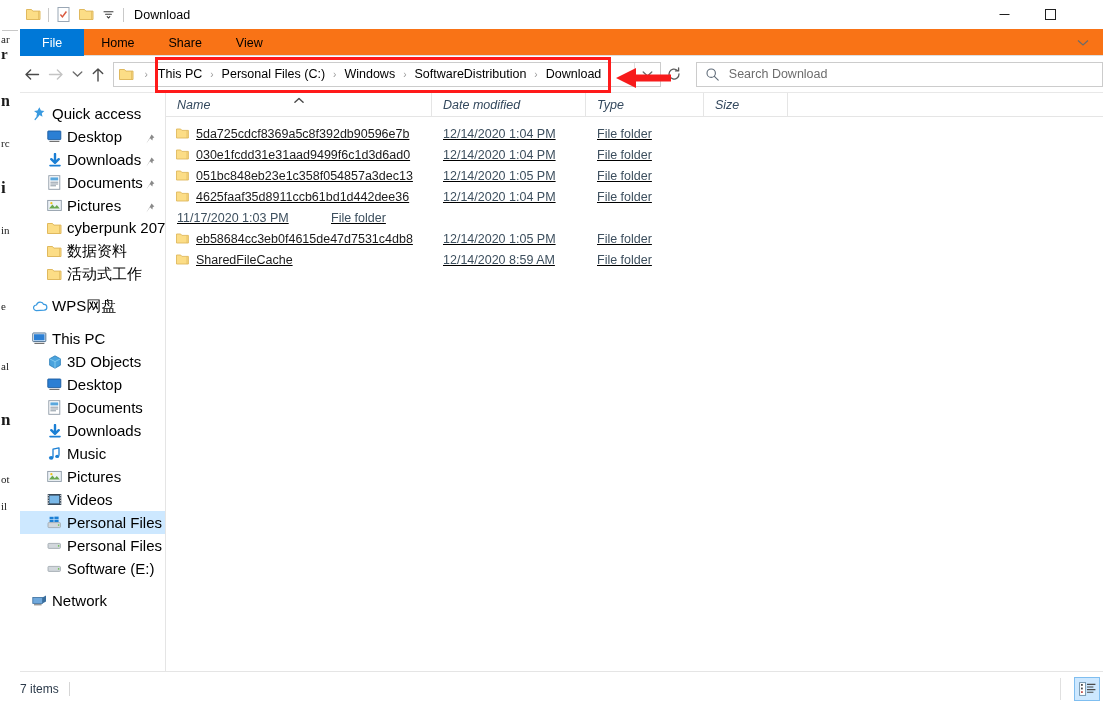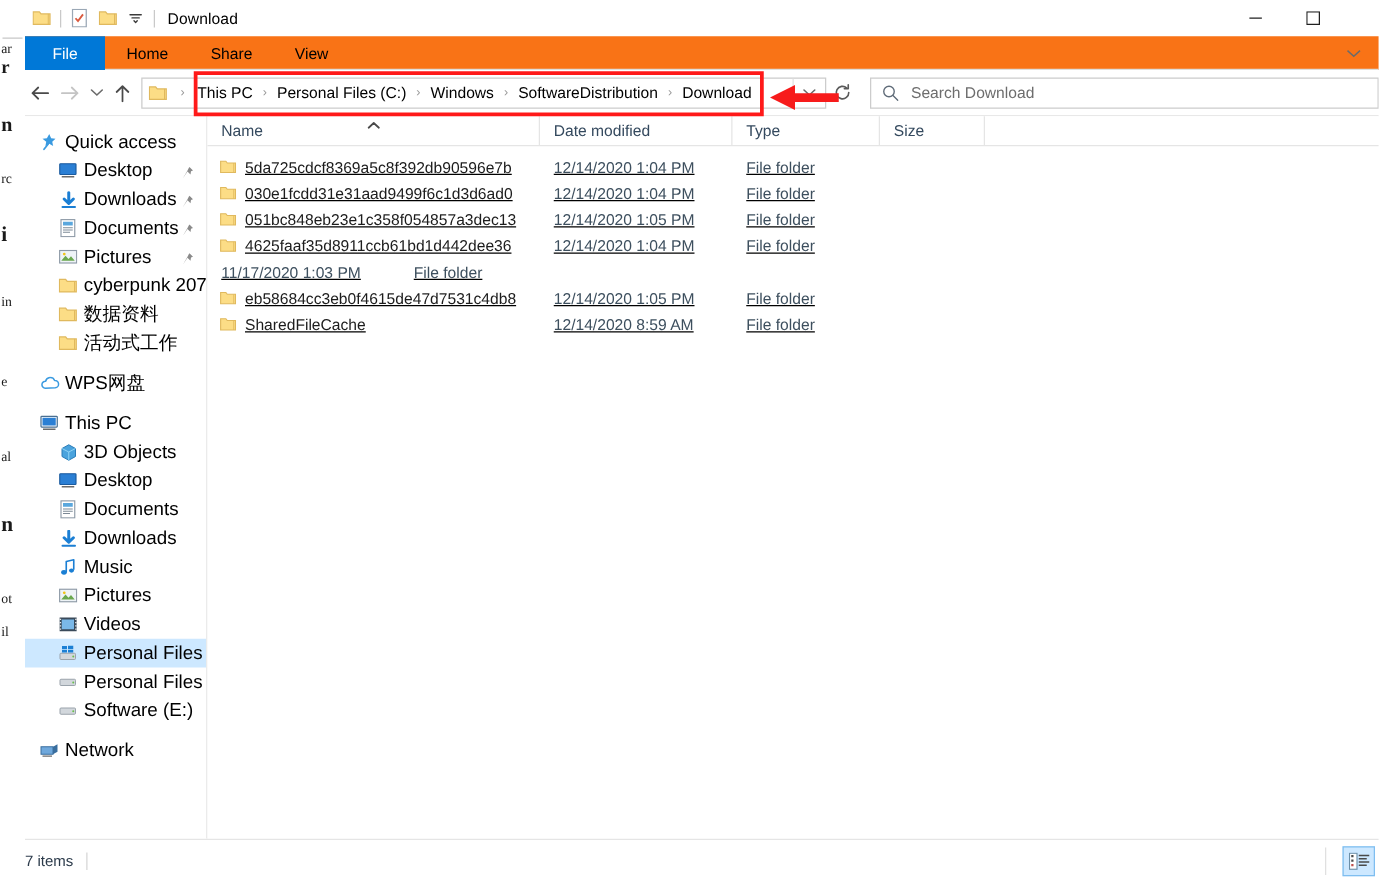--- a/index.html
+++ b/index.html
@@ -125,21 +125,21 @@
   .nav-item.indent1 { padding-left: 24px; }
   .nav-ico { width: 21px; display: flex; align-items: center; justify-content: center; flex: 0 0 21px; }
   .nav-label { margin-left: 2px; overflow: hidden; }
   .nav-pin { position: absolute; right: 10px; top: 6px; }
   .nav-gap { height: 9px; }
 
   
   .filelist { flex: 1; height: 578px; background: #fff; position: relative; }
   .colhead {
     height: 24px; display: flex; align-items: stretch;
-    border-bottom: 1px solid #e5e5e5; position: relative;
+    border-bottom: 1px solid #e5e5e5; position: relative; font-style: italic;
   }
   .col {
     display: flex; align-items: center; font-size: 12.5px; color: #34495e;
     border-right: 1px solid #e5e5e5; padding-left: 11px; position: relative;
   }
   .col.name { width: 266px; }
   .col.date { width: 154px; }
   .col.type { width: 118px; }
   .col.size { width: 84px; }
   .sortcaret { position: absolute; left: 50%; top: 0px; transform: translateX(-50%); }
@@ -170,21 +170,21 @@
 
 <div id="root">
 
   <div class="bg-text-col">
     <div class="bg-divider"></div>
     <span style="top:33px;font-size:11px;">ar</span>
     <span style="top:46px;font-size:15px;font-weight:bold;">r</span>
     <span style="top:92px;font-size:16px;font-weight:bold;">n</span>
     <span style="top:137px;font-size:11px;">rc</span>
     <span style="top:178px;font-size:17px;font-weight:bold;">i</span>
-    <span style="top:236px;font-size:11px;">in</span>
+    <span style="top:224px;font-size:11px;">in</span>
     <span style="top:300px;font-size:11px;">e</span>
     <span style="top:360px;font-size:11px;">al</span>
     <span style="top:410px;font-size:17px;font-weight:bold;">n</span>
     <span style="top:473px;font-size:11px;">ot</span>
     <span style="top:500px;font-size:11px;">il</span>
     <div class="bg-grayblock"></div>
   </div>
 
   <div class="bg-scroll-widget">
     <i></i>

